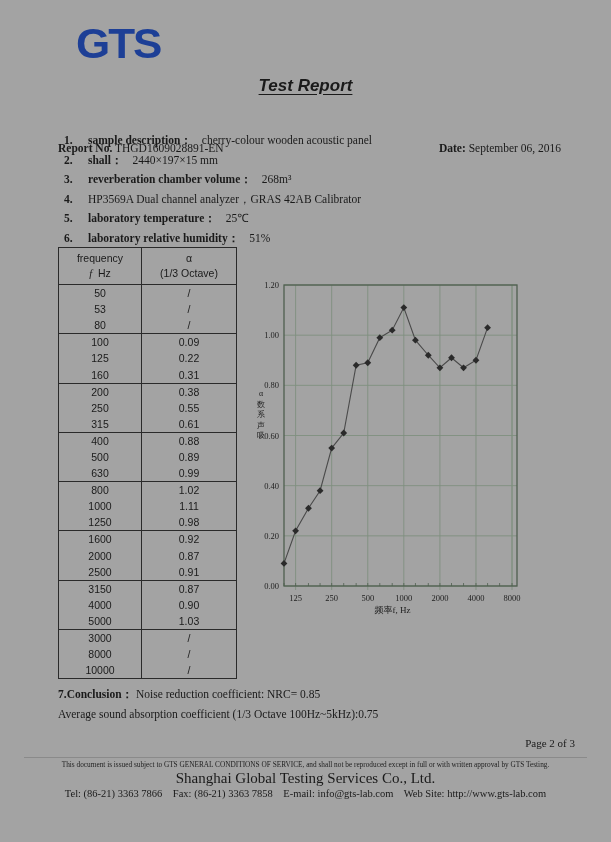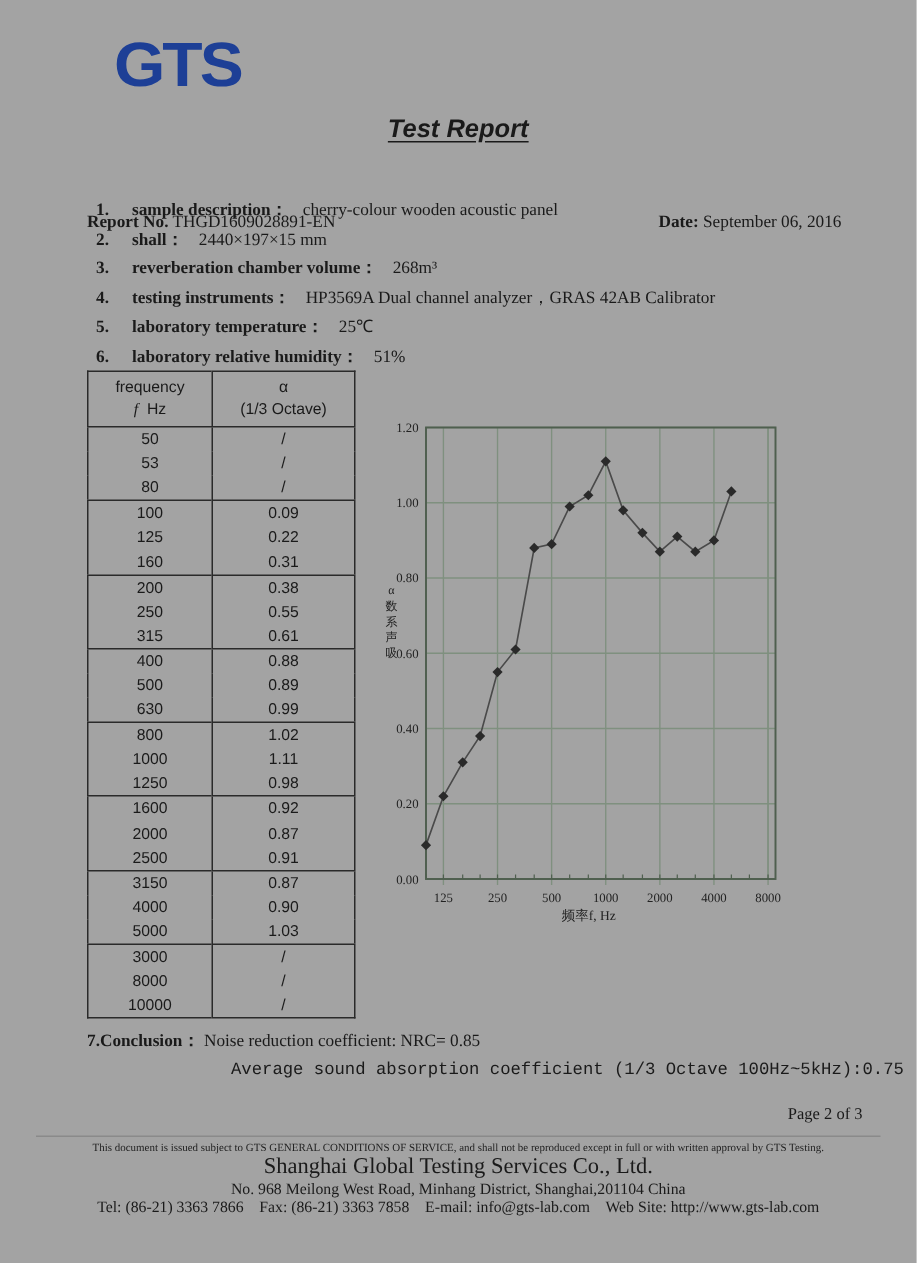--- a/index.html
+++ b/index.html
@@ -27,21 +27,21 @@
   .freq-table th.c1{width:82px;}
   .freq-table th.c2{width:94px;border-left:1.2px solid #2a2a2a;}
   .freq-table td{height:16.1px;padding:0;}
   .freq-table td+td{border-left:1.2px solid #2a2a2a;}
   .freq-table tr.group-start td{border-top:1.2px solid #2a2a2a;}
   .ital{font-family:"Liberation Serif",serif;font-style:italic;}
   
   .chart-wrap{position:absolute;left:250px;top:268px;}
   
   .conclusion{position:absolute;left:58px;top:684px;font-size:11.5px;line-height:20px;}
-  .conclusion .l2{margin-left:96px;font-family:Liberation Mono, monospace;}
+  .conclusion .l2{}
   
   .pagenum{position:absolute;right:36px;top:737px;font-size:11px;}
   .foot-rule{position:absolute;left:24px;right:24px;top:757px;border-top:1px solid #8a8a8a;}
   .footer{position:absolute;left:0;right:0;top:760px;text-align:center;}
   .disclaimer{font-size:7.3px;color:#222;}
   .company{font-size:15px;margin-top:1px;}
   .address{font-size:10.5px;margin-top:1px;}
   .contact{font-size:10.5px;margin-top:1px;white-space:pre;}
 </style>
 </head>
@@ -77,21 +77,20 @@
         <span class="lbl">shall：</span>
         <span class="val">2440×197×15 mm</span>
       </div>
       <div class="item">
         <span class="num">3.</span>
         <span class="lbl">reverberation chamber volume：</span>
         <span class="val">268m³</span>
       </div>
       <div class="item">
         <span class="num">4.</span>
-        <span class="lbl">testing instruments：</span>
         <span class="val">HP3569A Dual channel analyzer，GRAS 42AB Calibrator</span>
       </div>
       <div class="item">
         <span class="num">5.</span>
         <span class="lbl">laboratory temperature：</span>
         <span class="val">25℃</span>
       </div>
       <div class="item">
         <span class="num">6.</span>
         <span class="lbl">laboratory relative humidity：</span>
@@ -298,17 +297,16 @@
       <span>Noise reduction coefficient:   NRC= 0.85</span>
     </div>
     <div class="l2">Average sound absorption coefficient (1/3 Octave 100Hz~5kHz):0.75</div>
   </div>
 
   <div class="pagenum">Page 2 of 3</div>
   <div class="foot-rule"></div>
   <div class="footer">
     <div class="disclaimer">This document is issued subject to GTS GENERAL CONDITIONS OF SERVICE, and shall not be reproduced except in full or with written approval by GTS Testing.</div>
     <div class="company">Shanghai Global Testing Services Co., Ltd.</div>
-    <div class="address">No. 968 Meilong West Road, Minhang District, Shanghai,201104 China</div>
     <div class="contact">Tel: (86-21) 3363 7866    Fax: (86-21) 3363 7858    E-mail: info@gts-lab.com    Web Site: http://www.gts-lab.com</div>
   </div>
 
 </div>
 
 </body></html>

